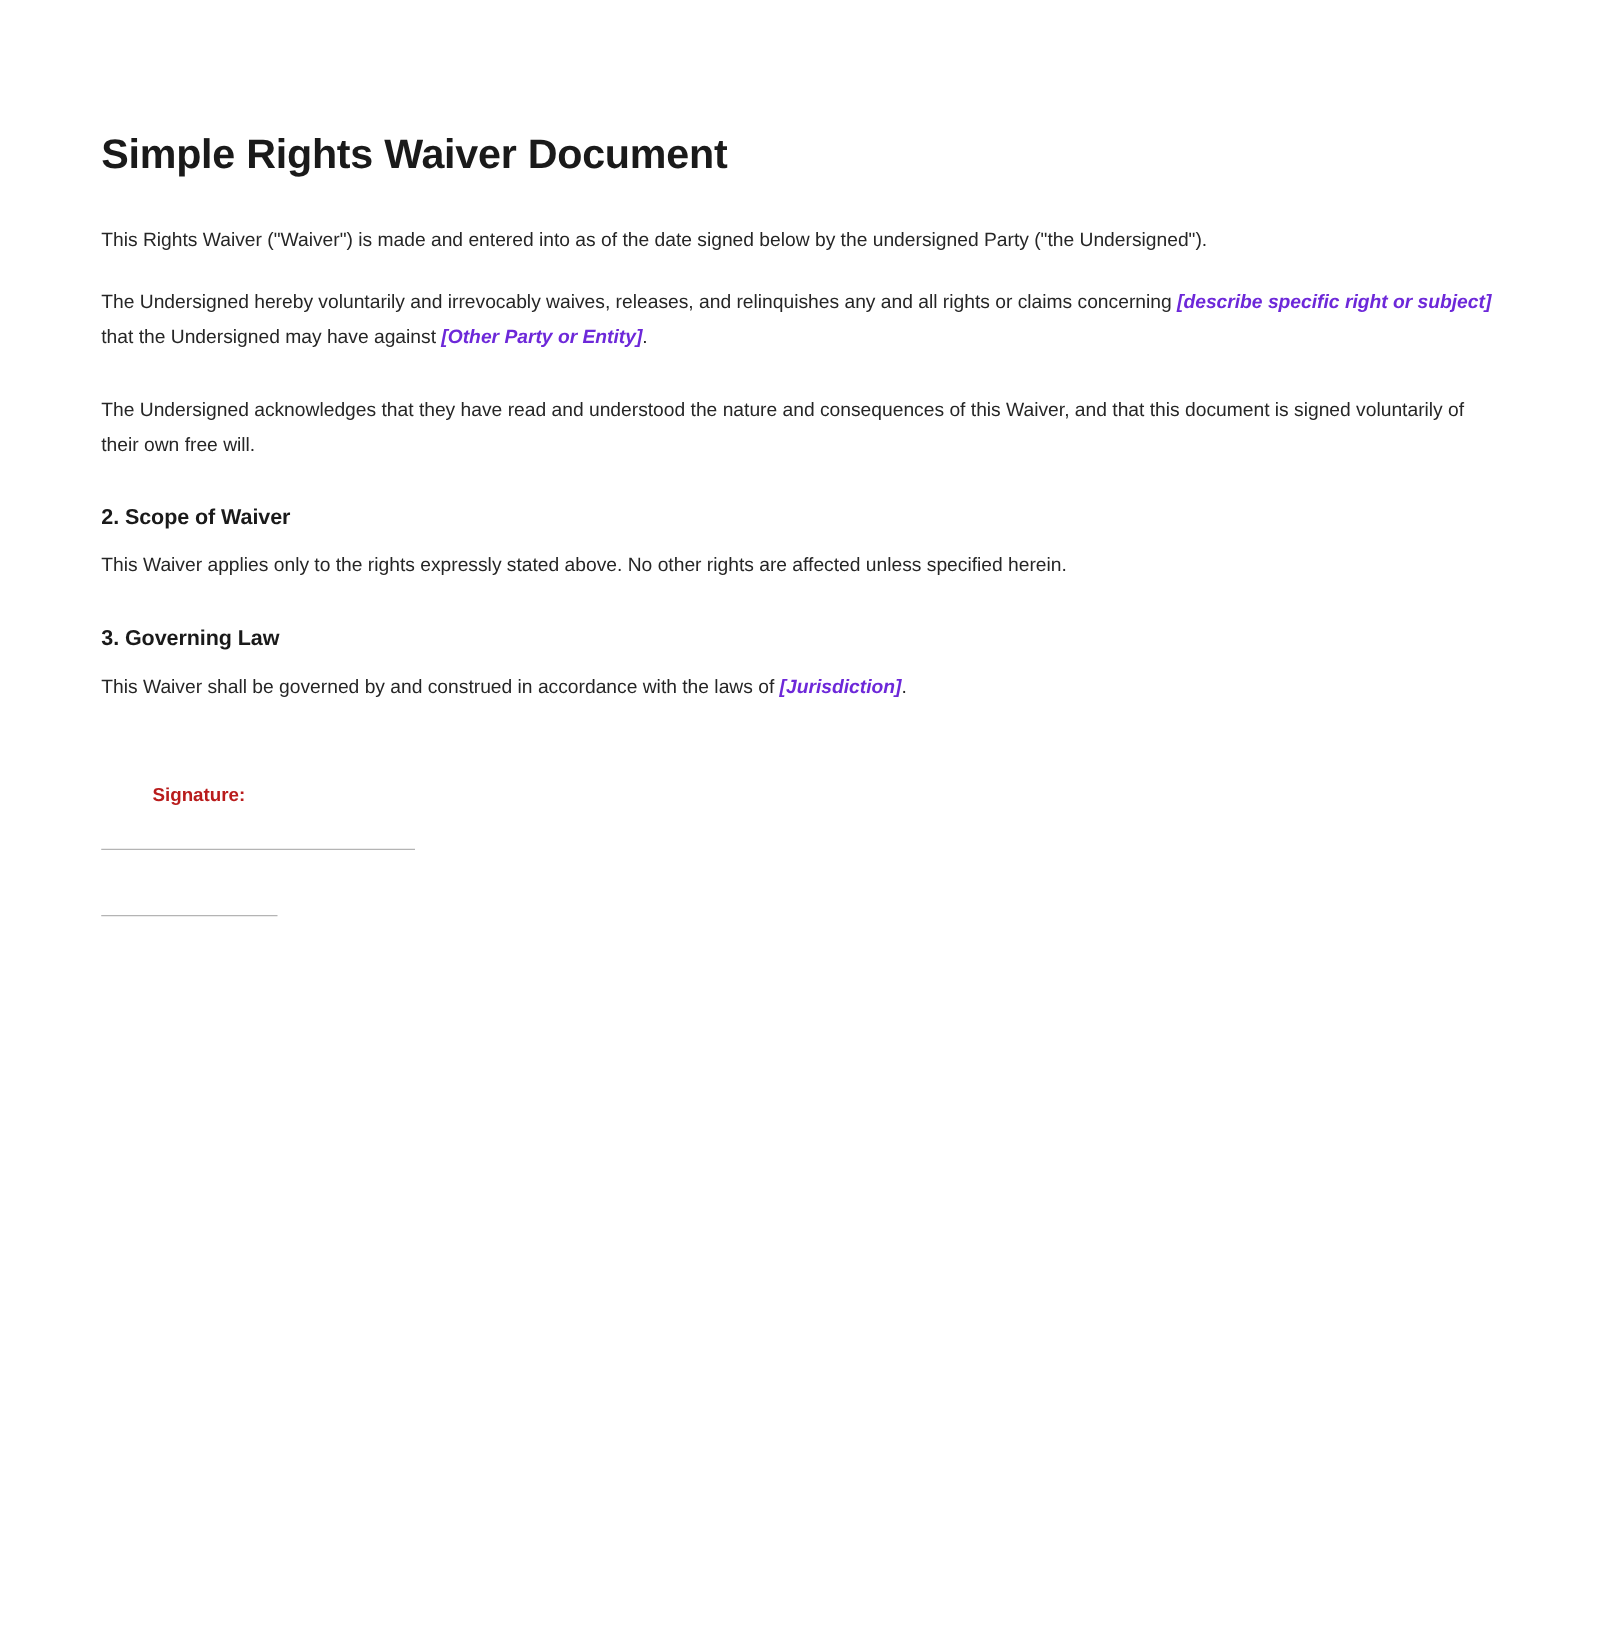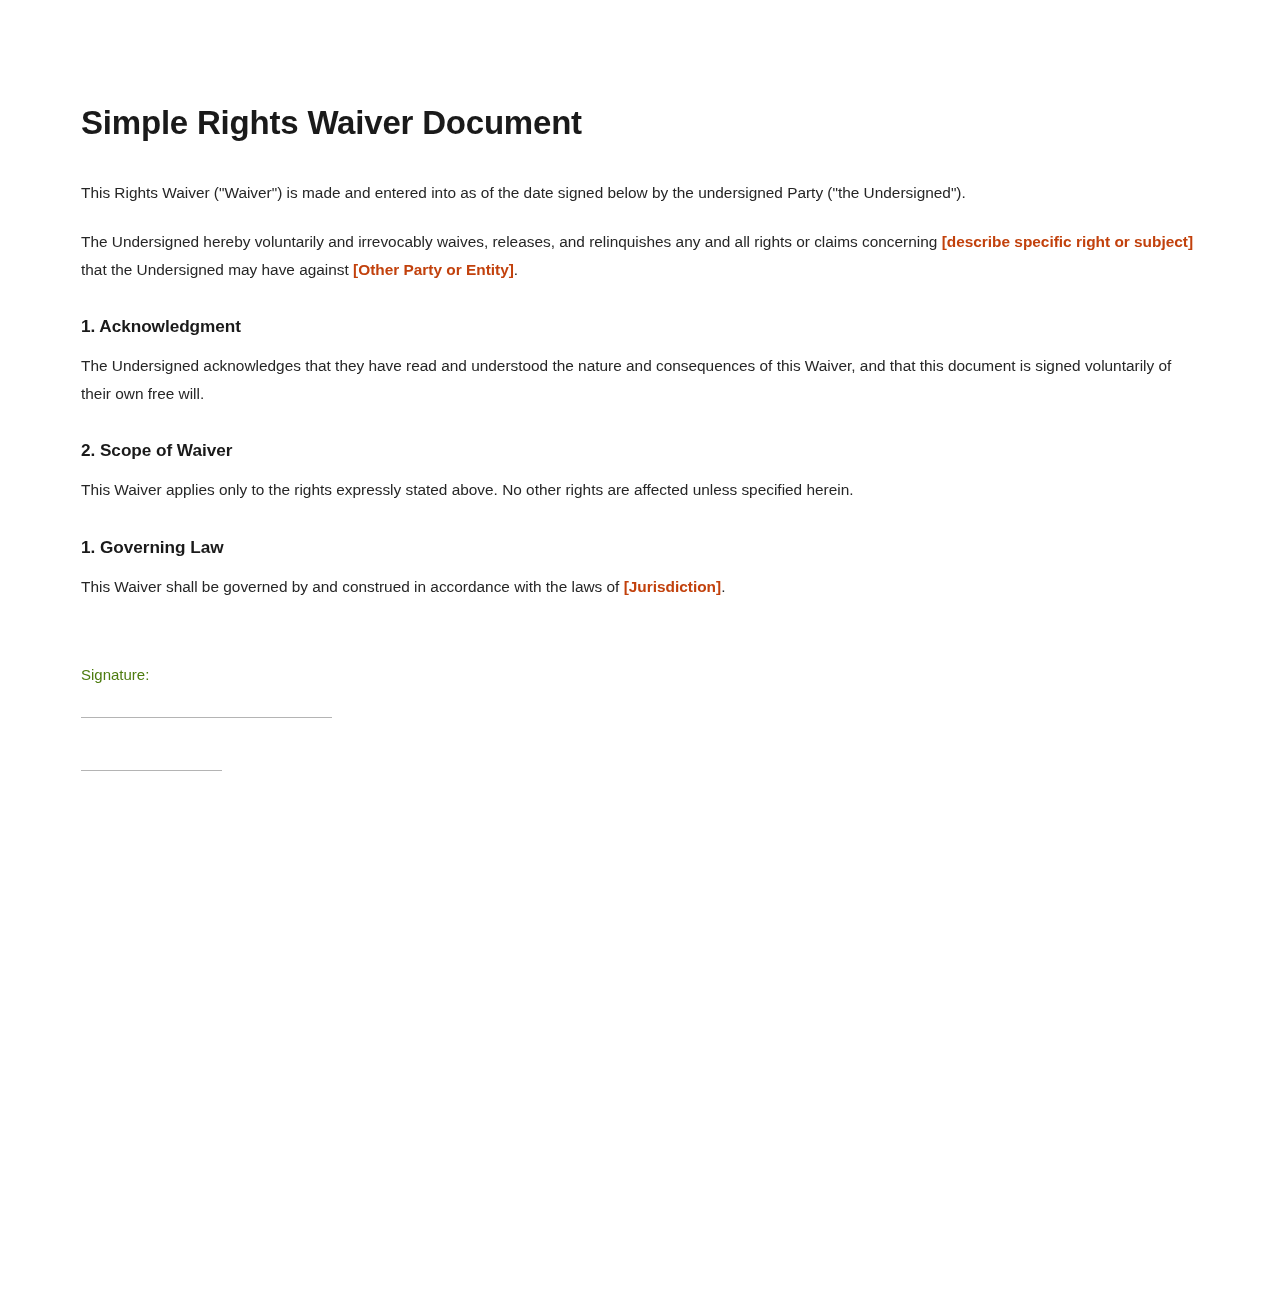--- a/index.html
+++ b/index.html
@@ -44,21 +44,22 @@
     font-weight: 400;
   }
 
   .para.tight {
     margin-bottom: 22px;
   }
 
   .para b,
   .para .strong {
     font-weight: 700;
-    color: #c2410c;
+    color: #6d28d9;
+    font-style: italic;
   }
 
   .section {
     margin-top: 32px;
   }
 
   .section-title {
     margin: 0 0 14px 0;
     font-size: 17.2px;
     line-height: 1.35;
@@ -79,22 +80,23 @@
     margin-bottom: 52px;
   }
 
   .sig-group:last-child {
     margin-bottom: 0;
   }
 
   .sig-label {
     font-size: 15px;
     line-height: 1.6;
-    color: #4d7c0f;
-    font-weight: 400;
+    color: #b91c1c;
+    font-weight: 700;
+    margin-left: 41px;
   }
 
   .sig-rule {
     margin-top: 30px;
     height: 0;
     border-top: 1px solid #b4b4b4;
   }
 
   .sig-rule.wide {
     width: 251px;
@@ -112,29 +114,28 @@
 
     <h1 class="doc-title">Simple Rights Waiver Document</h1>
 
     <div>
         <p class="para tight"><span>This Rights Waiver ("Waiver") is made and entered into as of the date signed below by the undersigned Party ("the Undersigned").</span></p>
         <p class="para"><span>The Undersigned hereby voluntarily and irrevocably waives, releases, and relinquishes any and all rights or claims concerning </span><span class="strong">[describe specific right or subject]</span><span> that the Undersigned may have against </span><span class="strong">[Other Party or Entity]</span><span>.</span></p>
       </div>
 
     <div>
         <section class="section">
-          <h2 class="section-title">1. Acknowledgment</h2>
           <p class="para"><span>The Undersigned acknowledges that they have read and understood the nature and consequences of this Waiver, and that this document is signed voluntarily of their own free will.</span></p>
         </section>
         <section class="section">
           <h2 class="section-title">2. Scope of Waiver</h2>
           <p class="para"><span>This Waiver applies only to the rights expressly stated above. No other rights are affected unless specified herein.</span></p>
         </section>
         <section class="section">
-          <h2 class="section-title">1. Governing Law</h2>
+          <h2 class="section-title">3. Governing Law</h2>
           <p class="para"><span>This Waiver shall be governed by and construed in accordance with the laws of </span><span class="strong">[Jurisdiction]</span><span>.</span></p>
         </section>
       </div>
 
     <div class="signature-block">
         <div class="sig-group">
           <div class="sig-label">Signature:</div>
           <div class="sig-rule wide"></div>
         </div>
         <div class="sig-group">

